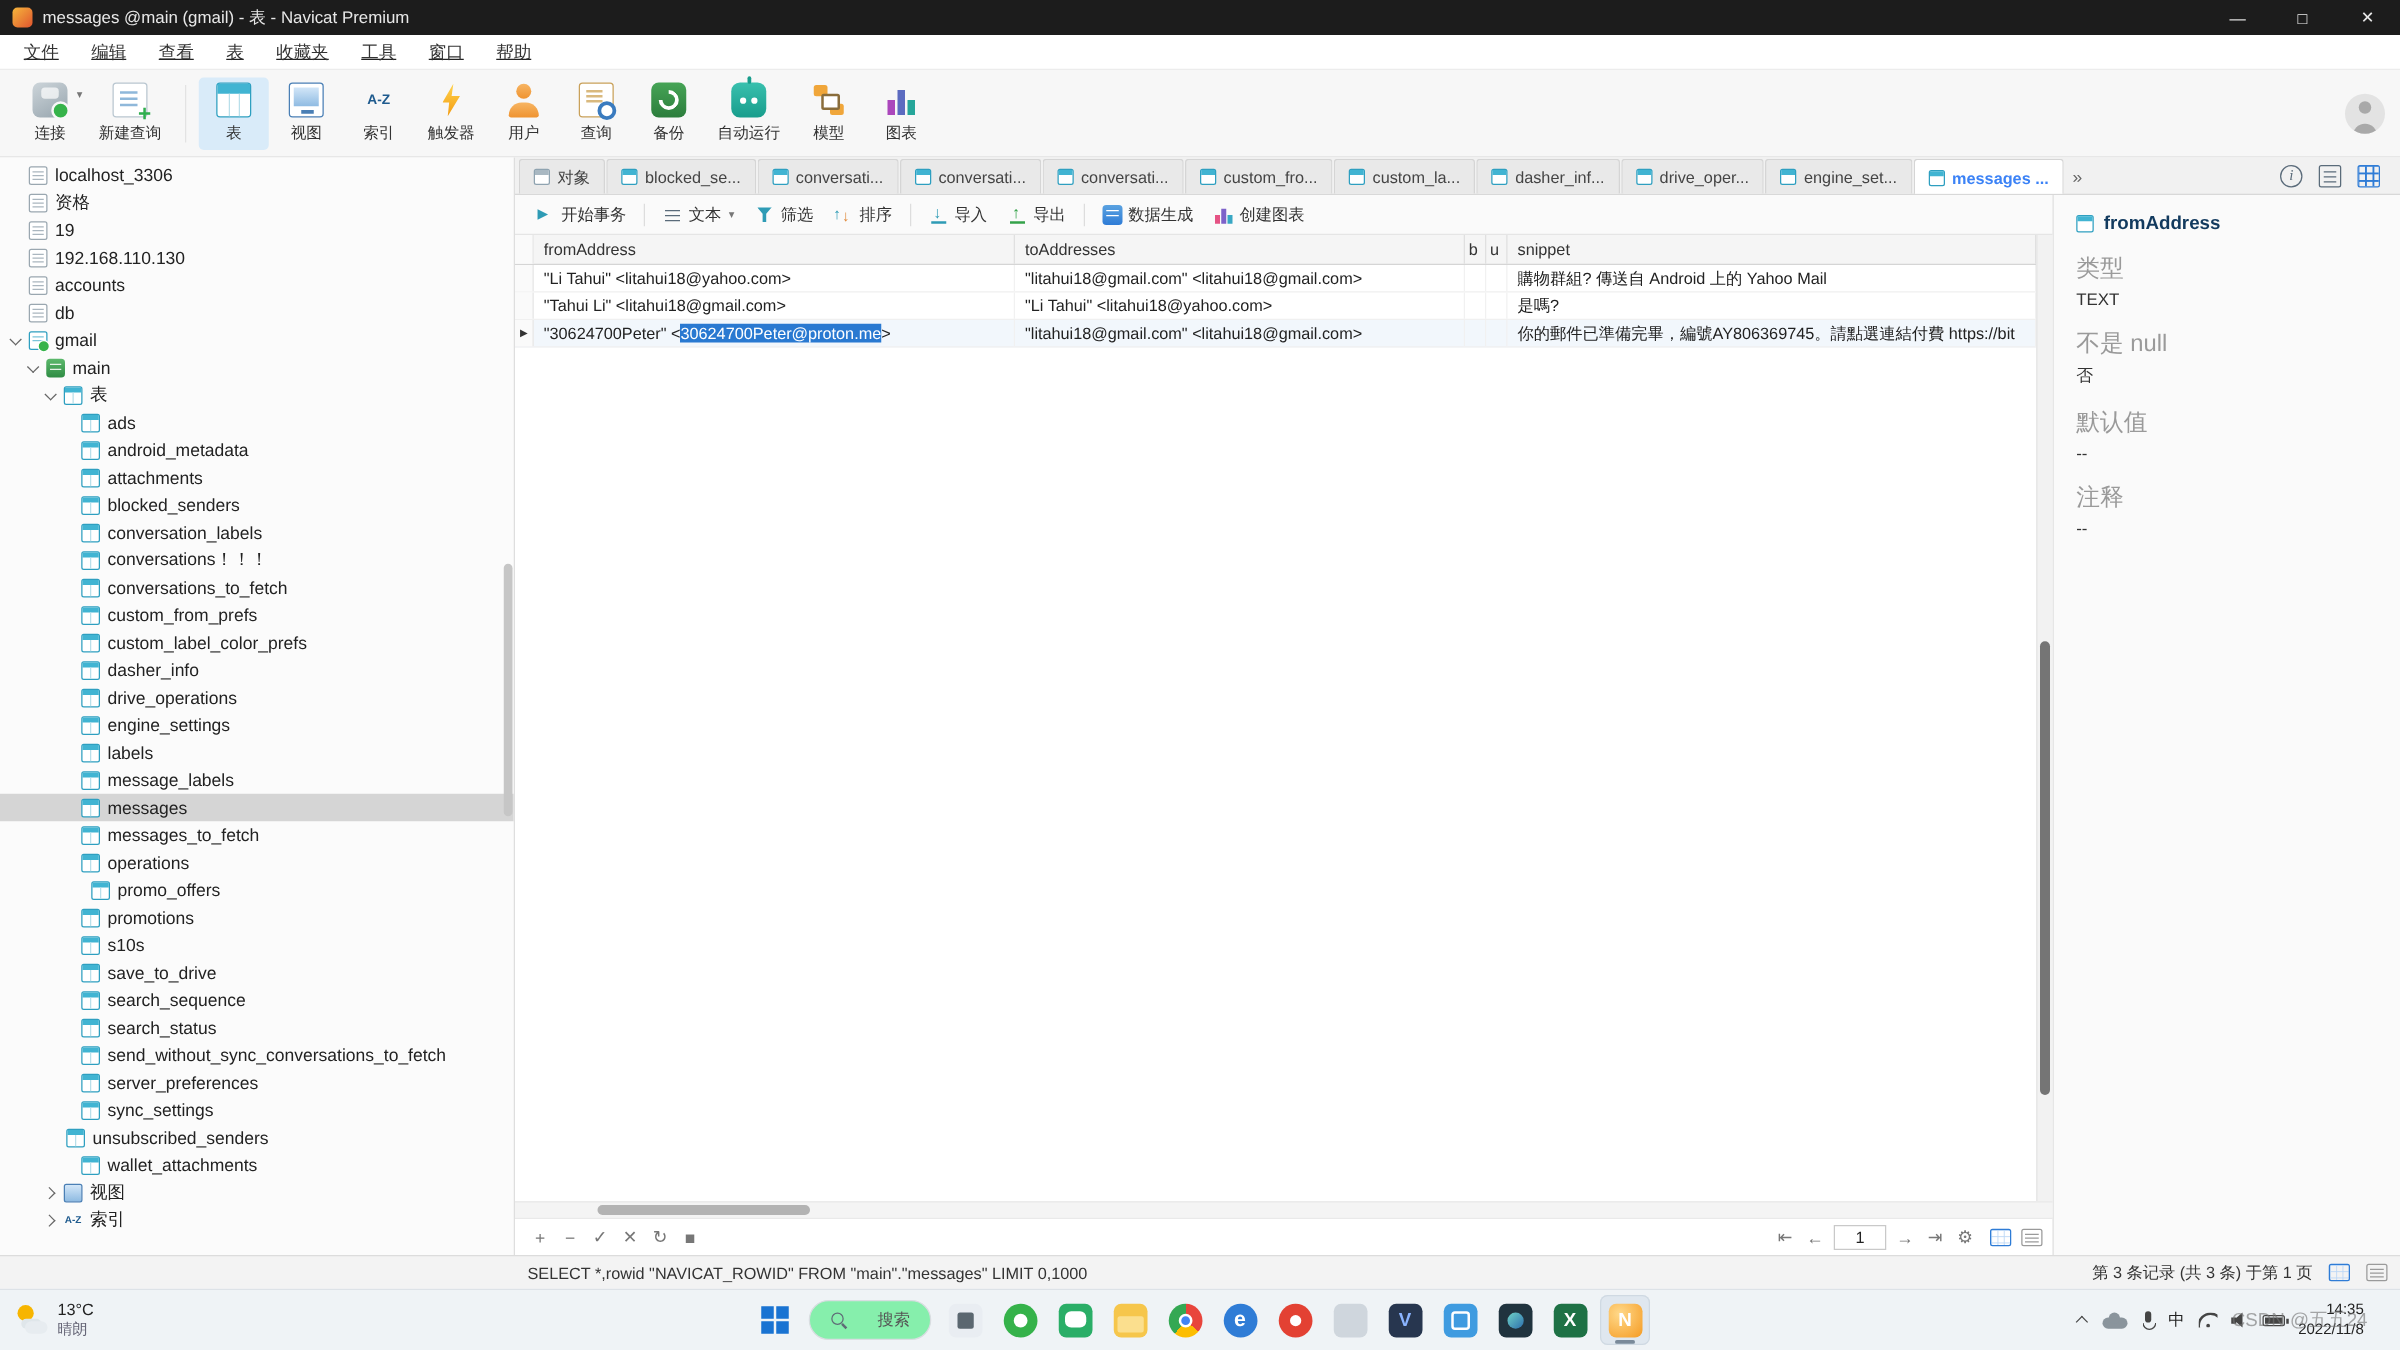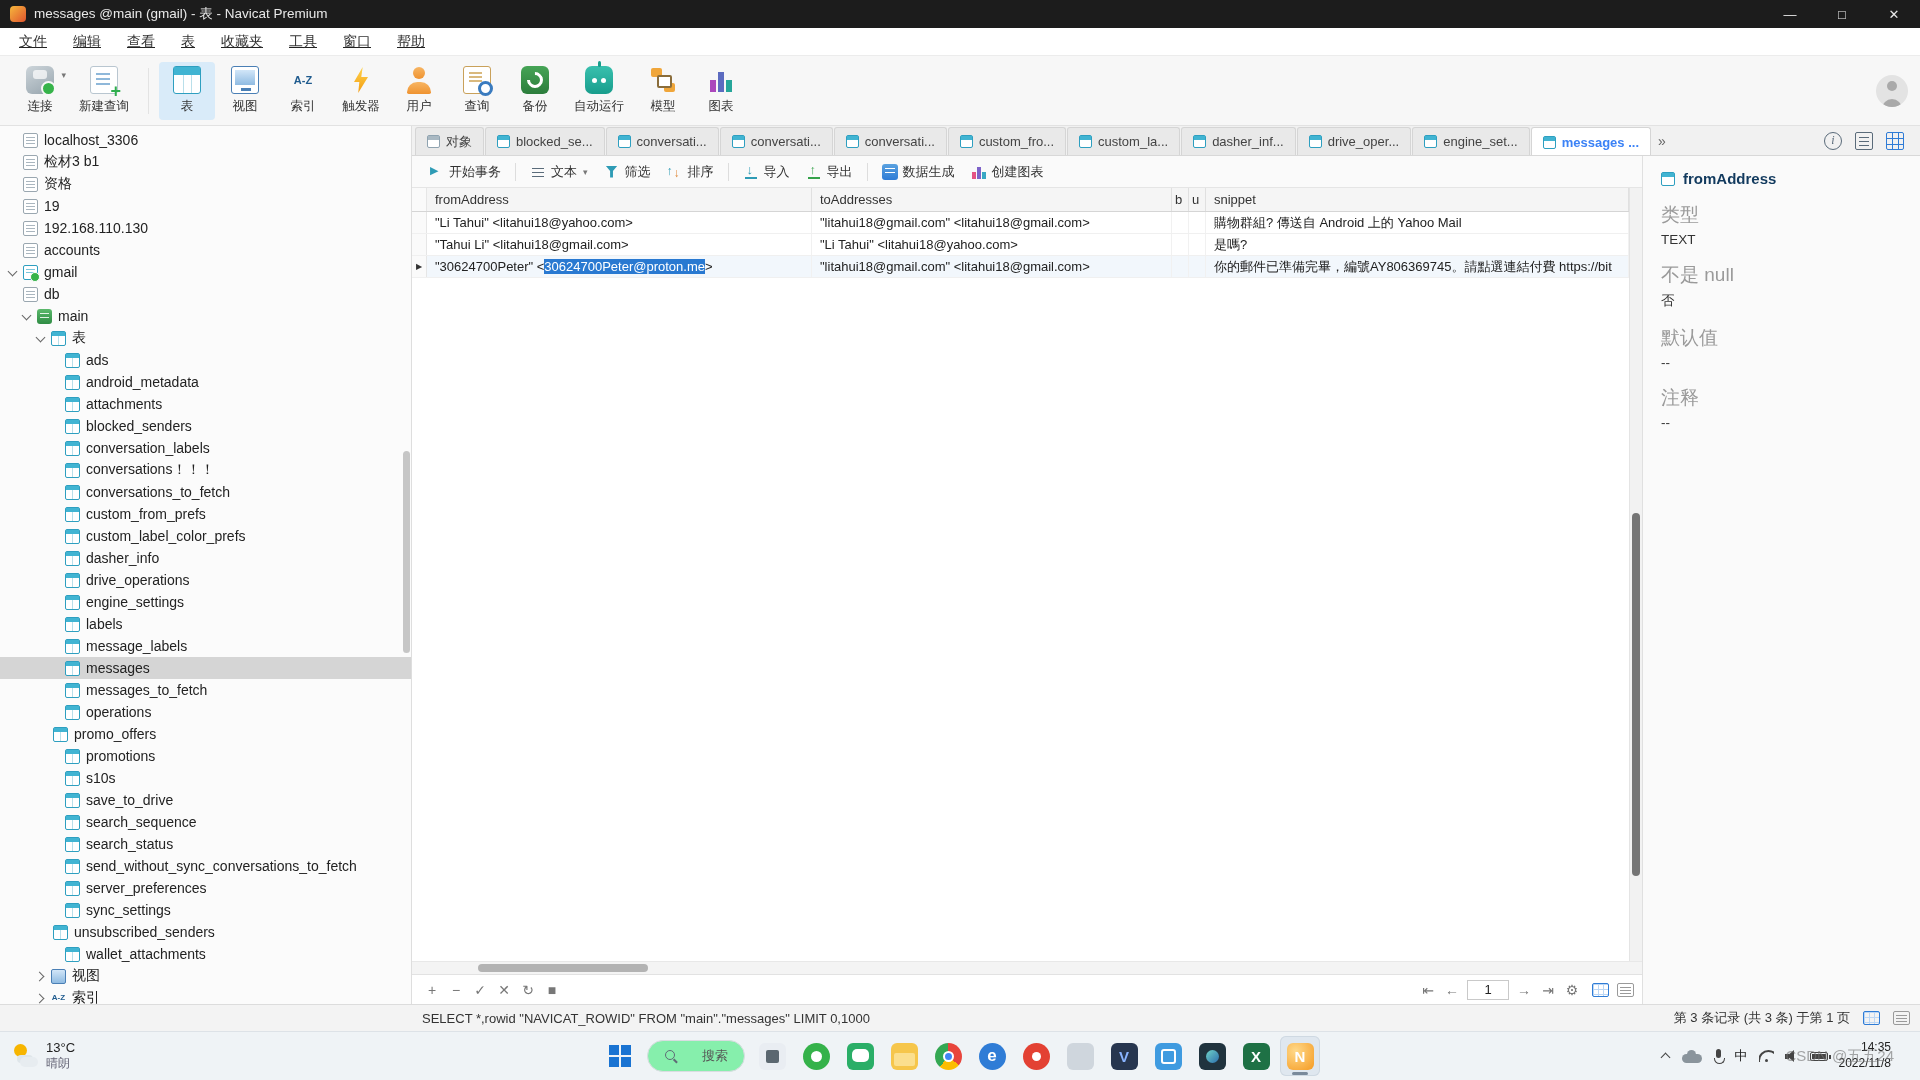--- a/index.html
+++ b/index.html
@@ -323,52 +323,47 @@
     <div>
 
     <div class="tree-item" style="padding-left: 6px;">
           <span class="tw noarrow"></span>
           <span class="ti ti-conn"></span>
           <span class="tree-label">localhost_3306</span>
         </div>
         <div class="tree-item" style="padding-left: 6px;">
           <span class="tw noarrow"></span>
           <span class="ti ti-conn"></span>
-          <span class="tree-label">检材3 b1</span>
-        </div>
-        <div class="tree-item" style="padding-left: 6px;">
-          <span class="tw noarrow"></span>
-          <span class="ti ti-conn"></span>
           <span class="tree-label">资格</span>
         </div>
         <div class="tree-item" style="padding-left: 6px;">
           <span class="tw noarrow"></span>
           <span class="ti ti-conn"></span>
           <span class="tree-label">19</span>
         </div>
         <div class="tree-item" style="padding-left: 6px;">
           <span class="tw noarrow"></span>
           <span class="ti ti-conn"></span>
           <span class="tree-label">192.168.110.130</span>
         </div>
         <div class="tree-item" style="padding-left: 6px;">
           <span class="tw noarrow"></span>
           <span class="ti ti-conn"></span>
           <span class="tree-label">accounts</span>
+        </div>
+        <div class="tree-item" style="padding-left: 6px;">
+          <span class="tw noarrow"></span>
+          <span class="ti ti-conn"></span>
+          <span class="tree-label">db</span>
         </div>
         <div class="tree-item" style="padding-left: 6px;">
           <span class="tw down"></span>
           <span class="ti ti-conn-active"></span>
           <span class="tree-label">gmail</span>
         </div>
-        <div class="tree-item" style="padding-left: 6px;">
-          <span class="tw noarrow"></span>
-          <span class="ti ti-conn"></span>
-          <span class="tree-label">db</span>
-        </div>
         <div class="tree-item" style="padding-left: 20px;">
           <span class="tw down"></span>
           <span class="ti ti-db"></span>
           <span class="tree-label">main</span>
         </div>
         <div class="tree-item" style="padding-left: 34px;">
           <span class="tw down"></span>
           <span class="ti ti-table"></span>
           <span class="tree-label">表</span>
         </div>
@@ -450,21 +445,21 @@
         <div class="tree-item" style="padding-left: 48px;">
           <span class="tw noarrow"></span>
           <span class="ti ti-table"></span>
           <span class="tree-label">messages_to_fetch</span>
         </div>
         <div class="tree-item" style="padding-left: 48px;">
           <span class="tw noarrow"></span>
           <span class="ti ti-table"></span>
           <span class="tree-label">operations</span>
         </div>
-        <div class="tree-item" style="padding-left: 36px;">
+        <div class="tree-item" style="padding-left: 56px;">
           <span class="tw noarrow"></span>
           <span class="ti ti-table"></span>
           <span class="tree-label">promo_offers</span>
         </div>
         <div class="tree-item" style="padding-left: 48px;">
           <span class="tw noarrow"></span>
           <span class="ti ti-table"></span>
           <span class="tree-label">promotions</span>
         </div>
         <div class="tree-item" style="padding-left: 48px;">

